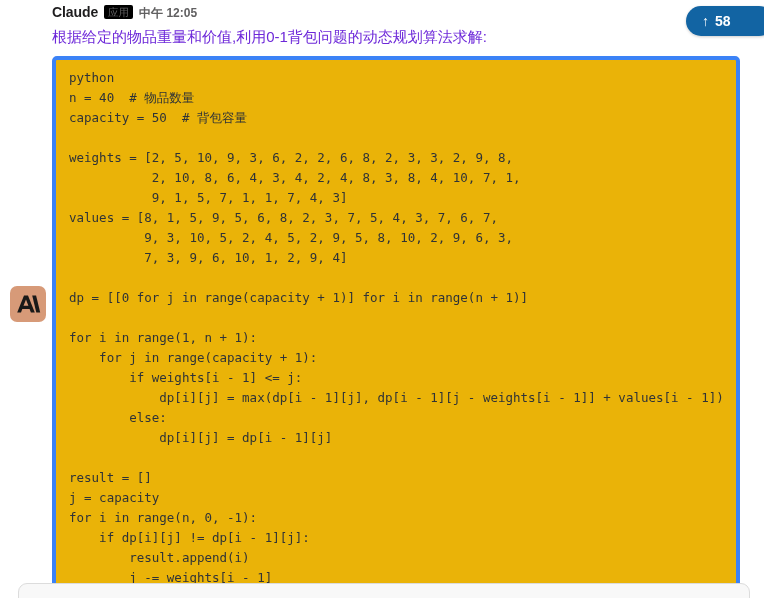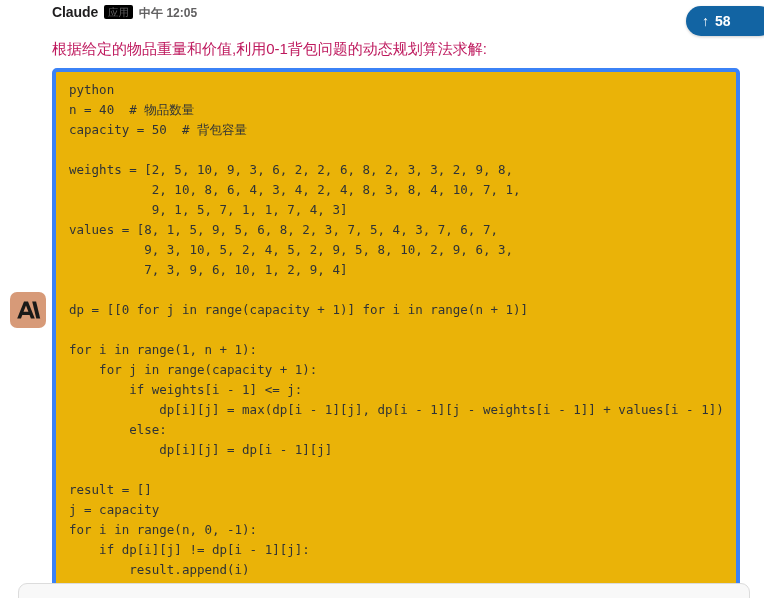--- a/index.html
+++ b/index.html
@@ -75,23 +75,23 @@
     top: -1px;
   }
   .timestamp {
     font-size: 12px;
     color: #616061;
     font-weight: bold;
   }
 
   .msg-text {
     font-size: 15px;
-    color: #be185d;
+    color: #6d28d9;
     line-height: 22px;
-    margin-top: 17px;
+    margin-top: 5px;
     white-space: nowrap;
   }
 
   
   .code-block {
     margin: 8px 12px 0 0;
     background: #eab308;
     border: 4px solid #3b82f6;
     border-radius: 5px;
     padding: 8px 0 10px 3px;

